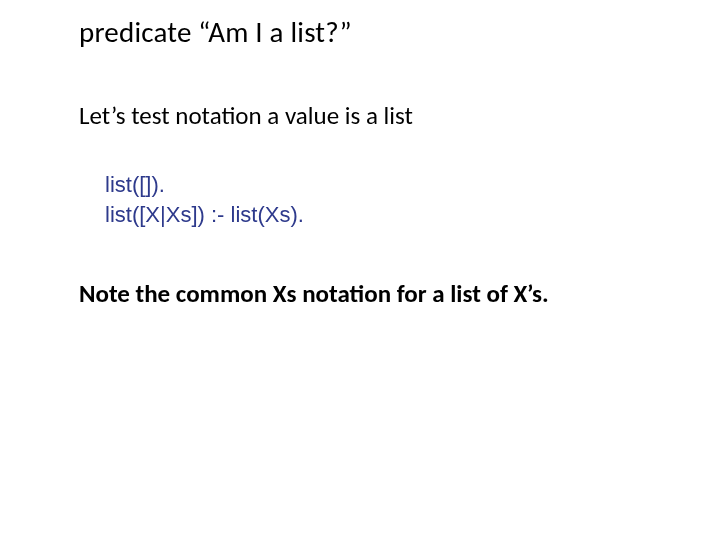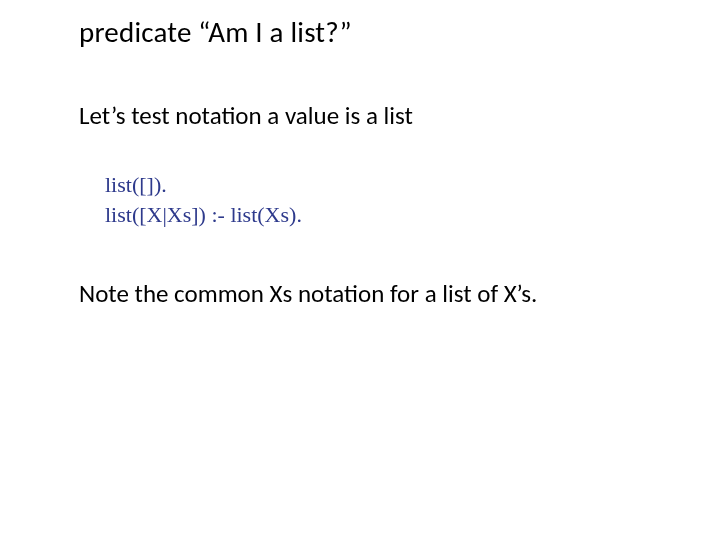--- a/index.html
+++ b/index.html
@@ -37,28 +37,28 @@
   }
   .code {
     position: absolute;
     left: 60px;
     top: 170px;
     font-size: 22px;
     font-weight: 400;
     color: #2e3a8c;
     line-height: 1.35;
     white-space: pre;
-    font-family: Liberation Serif, serif;
+    font-family: Liberation Sans, sans-serif;
   }
   .body2 {
     position: absolute;
     left: 34px;
     top: 278px;
     font-size: 25px;
-    font-weight: 400;
+    font-weight: 700;
   }
   .pagenum {
     position: absolute;
     right: 8px;
     bottom: 15px;
     font-size: 13px;
     color: #b91c1c;
   }
 </style>
 </head>

